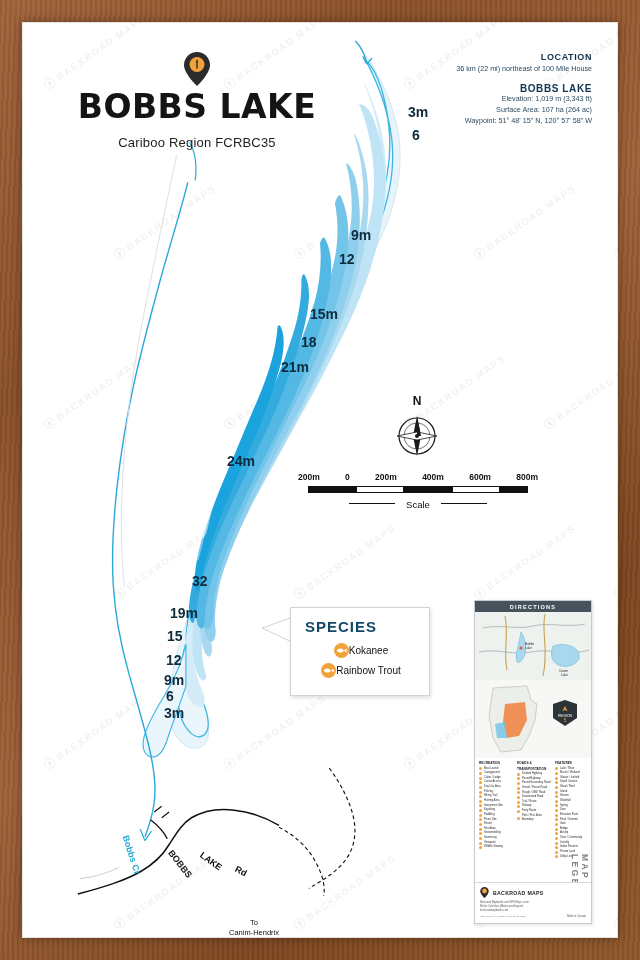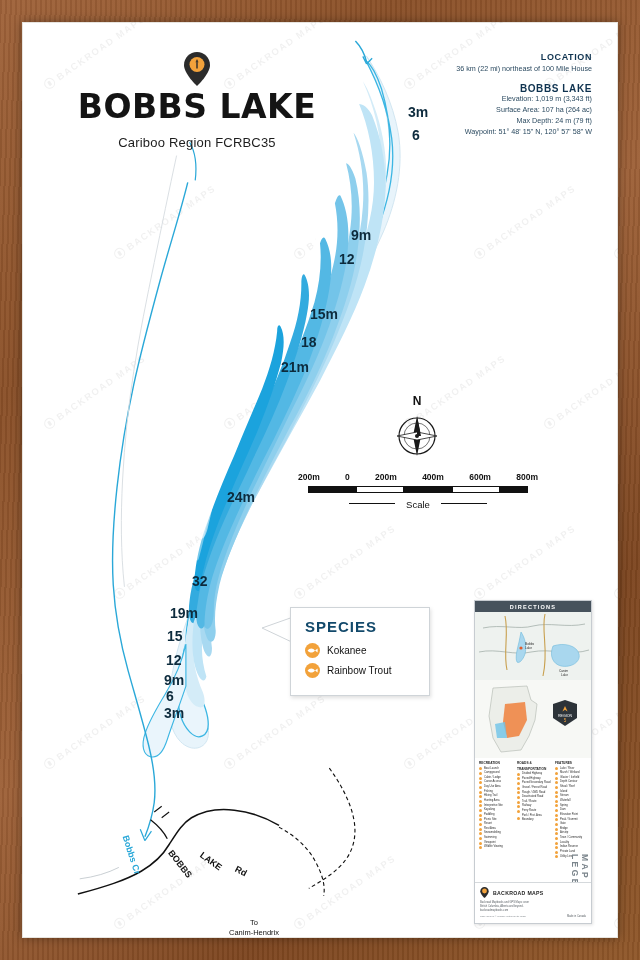--- a/index.html
+++ b/index.html
@@ -93,21 +93,21 @@
   .sbseg { position:absolute; top:1px; height:7px; border:0.8px solid #111; }
   #scale-caption { text-align:center; font-size:9.5px; margin-top:5px; color:#111; position:relative; }
   #scale-caption .ln { display:inline-block; width:46px; height:1px; background:#111; vertical-align:4px; }
 
   
   #species {
     position:absolute; left:268px; top:585px; width:140px; padding:10px 12px 12px 14px;
     background:#fff; border:1px solid #cfd4d8; box-shadow:1px 2px 4px rgba(0,0,0,0.13);
   }
   #species h3 { margin:0 0 8px 0; font-size:15px; letter-spacing:1px; color:#12496b; font-weight:800; }
-  .sp-row { display:flex; align-items:center; gap:7px; margin:5px 0; }
+  .sp-row { display:flex; align-items:center; margin:5px 0;justify-content:center; }
   .sp-ic {
     width:15px; height:15px; border-radius:50%;
     background:#f2a23b; display:flex; align-items:center; justify-content:center;
     flex: 0 0 auto;
   }
   .sp-name { font-size:10px; color:#111; }
   #sp-pointer {
     position:absolute; left:234px; top:592px; width:40px; height:34px;
   }
 
@@ -348,34 +348,33 @@
       <div id="subtitle">Cariboo Region FCRBC35</div>
     </div>
 
     <div id="locbox">
       <div class="loc-h">LOCATION</div>
       <div class="loc-s">36 km (22 mi) northeast of 100 Mile House</div>
       <div id="lakename">BOBBS LAKE</div>
       <div id="statlines">
           <div class="stat">Elevation: 1,019 m (3,343 ft)</div>
           <div class="stat">Surface Area: 107 ha (264 ac)</div>
-          <div class="stat">Max Depth: 24 m (79 ft)</div>
           <div class="stat">Waypoint: 51° 48' 15" N, 120° 57' 58" W</div>
         </div>
     </div>
 
     <div id="depthlabels">
         <div class="dlabel" style="left: 386px; top: 82px;">3m</div>
         <div class="dlabel" style="left: 390px; top: 105px;">6</div>
         <div class="dlabel" style="left: 329px; top: 205px;">9m</div>
         <div class="dlabel" style="left: 317px; top: 229px;">12</div>
         <div class="dlabel" style="left: 288px; top: 284px;">15m</div>
         <div class="dlabel" style="left: 279px; top: 312px;">18</div>
         <div class="dlabel" style="left: 259px; top: 337px;">21m</div>
-        <div class="dlabel" style="left: 205px; top: 431px; margin-top: 36px;">24m</div>
+        <div class="dlabel" style="left: 205px; top: 431px;">24m</div>
         <div class="dlabel" style="left: 170px; top: 551px;">32</div>
         <div class="dlabel" style="left: 148px; top: 583px;">19m</div>
         <div class="dlabel" style="left: 145px; top: 606px;">15</div>
         <div class="dlabel" style="left: 144px; top: 630px;">12</div>
         <div class="dlabel" style="left: 142px; top: 650px;">9m</div>
         <div class="dlabel" style="left: 144px; top: 666px;">6</div>
         <div class="dlabel" style="left: 142px; top: 683px;">3m</div>
       </div>
 
     <div id="compass">

